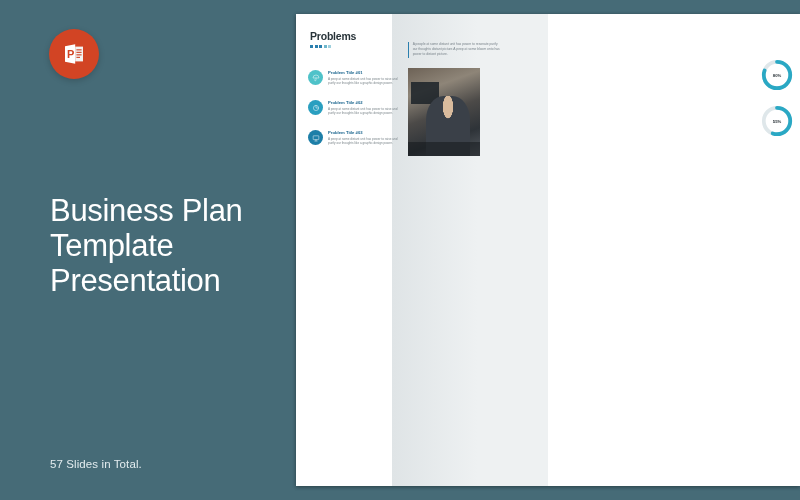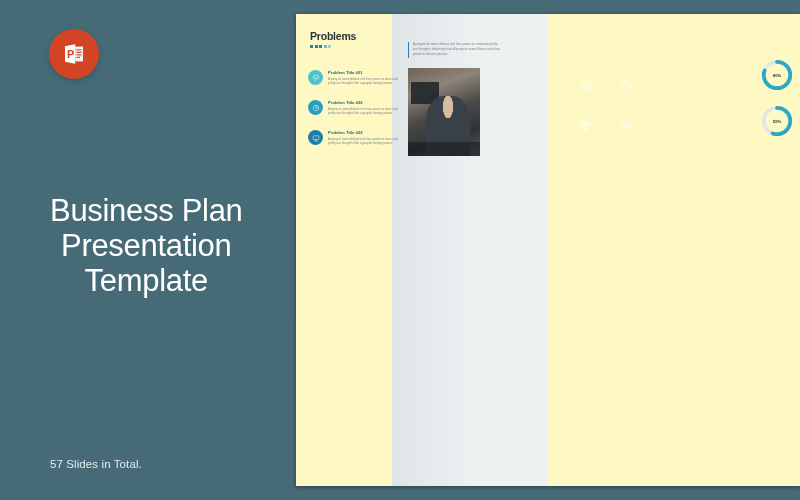--- a/index.html
+++ b/index.html
@@ -29,21 +29,20 @@
   .ppt-badge svg { display: block; }
 
   .hero-title {
     position: absolute;
     left: 50px; top: 193px;
     color: #ffffff;
     font-size: 31px;
     line-height: 35px;
     font-weight: 400;
     letter-spacing: -0.3px;
-    text-align: center;
   }
   .hero-title span { display: block; }
   .slides-count {
     position: absolute;
     left: 50px; top: 458px;
     color: #e3ecef;
     font-size: 11.5px;
     letter-spacing: 0.1px;
   }
 
@@ -52,21 +51,21 @@
     position: absolute;
     left: 296px; top: 14px;
     width: 504px; height: 472px;
     display: grid;
     grid-template-columns: 252px 252px;
     grid-template-rows: 156px 156px 156px;
   }
   .slide-cell { padding: 3px 4px 3px 3px; }
   .slide {
     width: 100%; height: 100%;
-    background: #fef9c3;
+    background: #ffffff;
     box-shadow: 0 1px 4px rgba(0,0,0,0.22);
     position: relative;
     overflow: hidden;
   }
 
   .slide-title {
     position: absolute;
     left: 14px; top: 16px;
     font-size: 10.5px;
     font-weight: bold;
@@ -302,22 +301,22 @@
       <rect x="15.4" y="8.3" width="5.2" height="1.1" fill="#d24424"></rect>
       <rect x="15.4" y="10.8" width="5.2" height="1.1" fill="#d24424"></rect>
       <rect x="15.4" y="13.3" width="5.2" height="1.1" fill="#d24424"></rect>
       <rect x="15.4" y="15.8" width="3.6" height="1.1" fill="#d24424"></rect>
       <text x="6.1" y="16.6" font-family="Liberation Sans, sans-serif" font-size="11" font-weight="bold" fill="#d24424">P</text>
     </svg>
   </div>
 
   <div class="hero-title">
     <span>Business Plan</span>
+    <span>Template</span>
     <span>Presentation</span>
-    <span>Template</span>
   </div>
 
   <div class="slides-count">57 Slides in Total.</div>
 </div>
 
 <div class="slide-grid">
 
   <div class="slide-cell">
   <div class="slide">
     <div class="slide-title">Solution</div>

